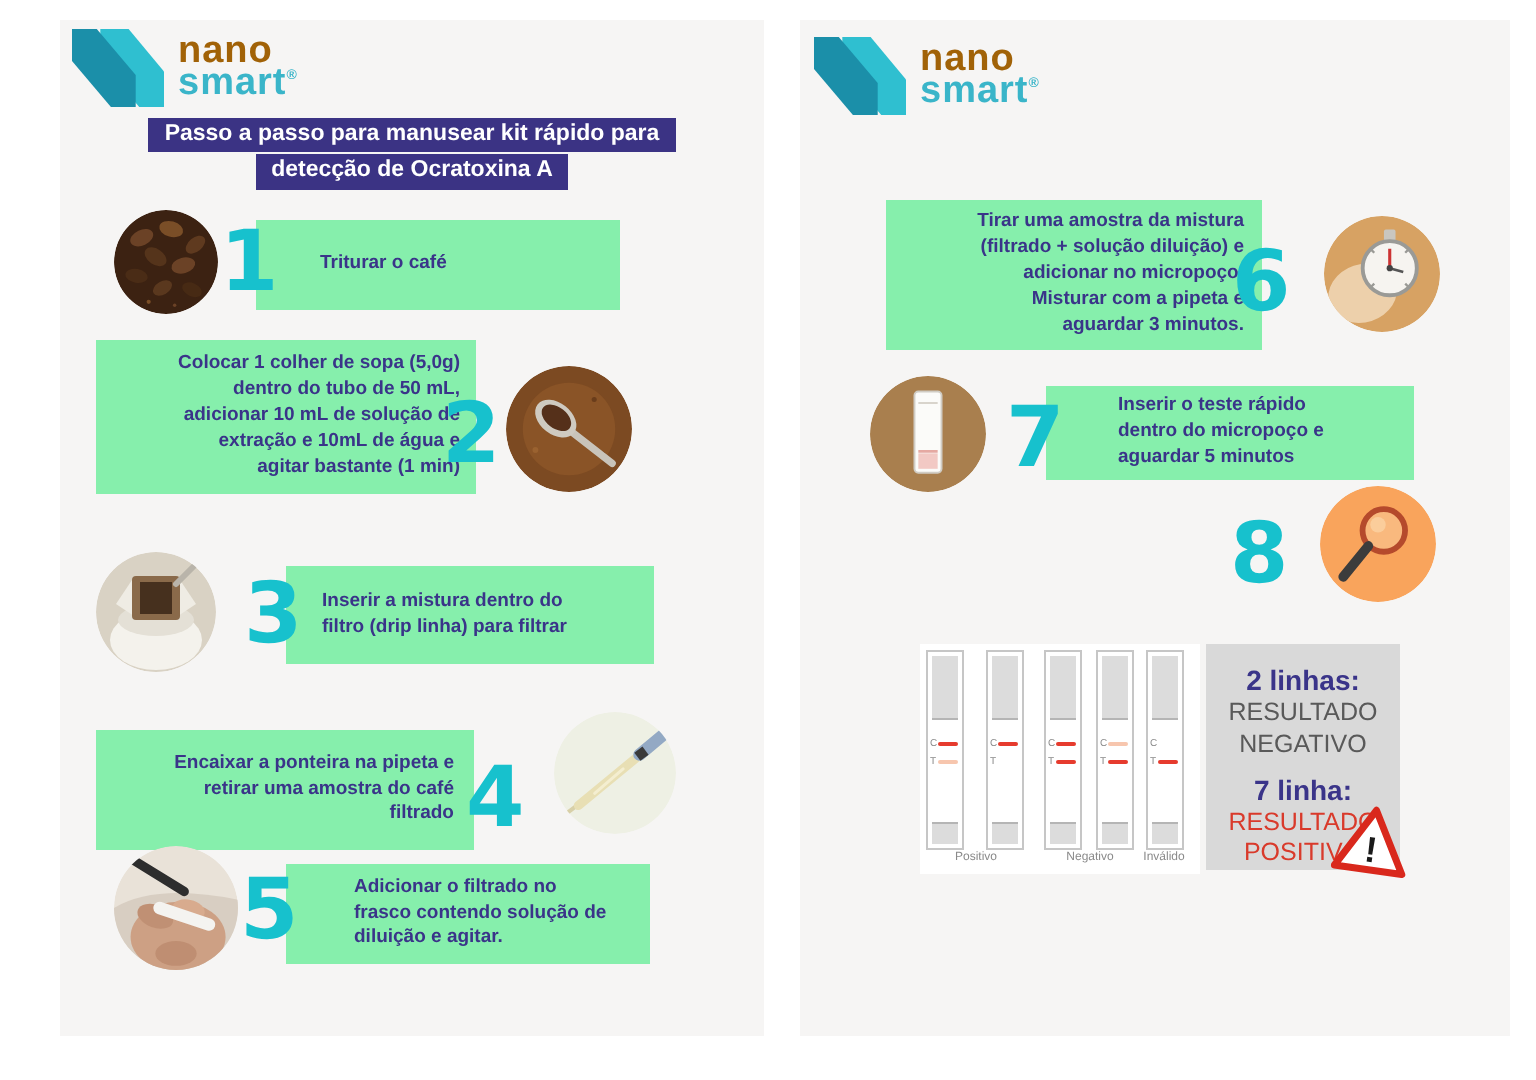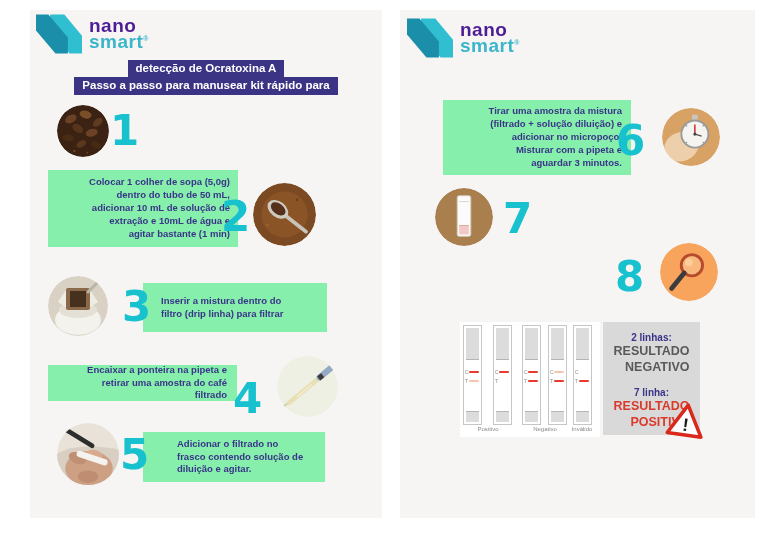--- a/index.html
+++ b/index.html
@@ -6,21 +6,21 @@
   html,body { width:768px; height:540px; background:#ffffff; font-family:"Liberation Sans",sans-serif; }
   .page { position:relative; width:768px; height:540px; background:#ffffff; overflow:hidden; }
   .panel { position:absolute; top:10px; height:508px; background:#f6f5f4; }
   #panel-left  { left:30px;  width:352px; }
   #panel-right { left:400px; width:355px; }
 
   
   .logo { position:absolute; display:flex; gap:7px; align-items:flex-start; z-index:2; }
   .logo svg { display:block; }
   .logo-text { line-height:1; padding-top:2px; }
-  .logo-nano  { font-size:19px; font-weight:bold; color:#4c1d95; letter-spacing:.5px; }
+  .logo-nano  { font-size:19px; font-weight:bold; color:#a16207; letter-spacing:.5px; }
   .logo-smart { font-size:19px; font-weight:bold; color:#3ab5c9; letter-spacing:.5px; margin-top:-3px; }
   .reg { font-size:7px; vertical-align:super; }
 
   
   .banner { position:absolute; top:49px; left:0; width:100%; text-align:center; z-index:2; }
   .banner > div { line-height:0; }
   .banner-line { display:inline-block; background:#3b3384; color:#ffffff; font-weight:bold;
                  font-size:11.5px; line-height:1.25; padding:1px 8px 2px; }
 
   
@@ -45,22 +45,22 @@
   .m { width:4px; font-size:5px; line-height:1; color:#8a8a8a; }
   .line { flex:1; height:2.5px; border-radius:1px; }
   .lv-strong { background:#e63b2e; }
   .lv-faint  { background:#f7c6ae; }
   .lv-none   { background:transparent; }
   .strip-label { position:absolute; top:104px; font-size:6px; color:#8a8a8a; transform:translateX(-50%); white-space:nowrap; }
 
   
   .legend-box { position:absolute; left:203px; top:312px; width:97px; height:113px; background:#d9d9d9;
                 display:flex; flex-direction:column; align-items:center; padding-top:9px; z-index:1; }
-  .legend-label { font-size:10px; font-weight:bold; color:#3a3489; line-height:1.3; }
-  .legend-res { font-size:12.5px; font-weight:bold; text-align:right; white-space:pre-line; line-height:1.25; }
+  .legend-label { font-size:14px; font-weight:bold; color:#3a3489; line-height:1.3; }
+  .legend-res { font-size:12.5px; font-weight:normal; text-align:center; white-space:pre-line; line-height:1.25; }
   .legend-neg { color:#595959; }
   .legend-pos { color:#d93a2b; }
   .gap { height:11px; }
   .warning { position:absolute; left:266px; top:392px; width:40px; height:38px; transform:rotate(8deg); z-index:3; }
 </style>
 </head>
 <body>
 
 <div class="page">
 
@@ -71,40 +71,43 @@
         <polygon points="16,0 32,0 52,24 52,44 38,44 16,18" fill="#2fbfd0"></polygon>
         <polygon points="0,0 14,0 36,26 36,44 22,44 0,18" fill="#1b8fa9"></polygon>
       </svg>
       <div class="logo-text">
         <div class="logo-nano">nano</div>
         <div class="logo-smart"><span>smart</span><span class="reg">®</span></div>
       </div>
     </div>
 
     <div class="banner">
+      <div><span class="banner-line">Passo a passo para manusear  kit rápido para</span></div>
       <div style="margin-top:1px;"><span class="banner-line">detecção de Ocratoxina A</span></div>
-      <div><span class="banner-line">Passo a passo para manusear  kit rápido para</span></div>
     </div>
 
     <div class="photo" style="left:27px; top:95px; width:52px; height:52px;">
       <svg viewBox="0 0 60 60">
         <circle cx="30" cy="30" r="30" fill="#3c2212"></circle>
         <ellipse cx="16" cy="16" rx="7" ry="4.5" fill="#6b4226" transform="rotate(-25 16 16)"></ellipse>
         <ellipse cx="33" cy="11" rx="7" ry="4.5" fill="#7a4e27" transform="rotate(15 33 11)"></ellipse>
         <ellipse cx="47" cy="20" rx="6.5" ry="4" fill="#5f3a1f" transform="rotate(-40 47 20)"></ellipse>
         <ellipse cx="24" cy="27" rx="7" ry="4.5" fill="#55341b" transform="rotate(35 24 27)"></ellipse>
         <ellipse cx="40" cy="32" rx="7" ry="4.5" fill="#6b4226" transform="rotate(-15 40 32)"></ellipse>
         <ellipse cx="13" cy="38" rx="6.5" ry="4" fill="#4a2c16" transform="rotate(10 13 38)"></ellipse>
         <ellipse cx="28" cy="45" rx="6" ry="3.8" fill="#5a381e" transform="rotate(-30 28 45)"></ellipse>
         <ellipse cx="45" cy="46" rx="6" ry="3.8" fill="#472a14" transform="rotate(25 45 46)"></ellipse>
         <circle cx="20" cy="53" r="1.2" fill="#7a4e27"></circle>
           <circle cx="35" cy="55" r="1" fill="#6b4226"></circle>
       </svg>
     </div>
     <div class="num" style="left:80px; top:100px;">1</div>
+    <div class="box box-l" style="left:98px; top:100px; width:182px; height:45px; padding:4px 8px 4px 32px;">
+      <span class="step-text">Triturar o café</span>
+    </div>
 
     <div class="box box-r" style="left:18px; top:160px; width:190px; height:77px; padding:15px 8px;">
       <span class="step-text">Colocar 1 colher de sopa (5,0g)
 dentro do tubo de 50 mL,
 adicionar 10 mL de solução de
 extração e 10mL de água e
 agitar bastante (1 min)</span>
     </div>
     <div class="num" style="left:191px; top:186px;">2</div>
     <div class="photo" style="left:223px; top:173px; width:63px; height:63px;">
@@ -134,21 +137,21 @@
         <rect x="22" y="15" width="16" height="16" fill="#46301e"></rect>
         <path d="M52 4 L40 16" stroke="#b9b4aa" stroke-width="3" stroke-linecap="round"></path>
       </svg>
     </div>
     <div class="num" style="left:92px; top:276px;">3</div>
     <div class="box box-l" style="left:113px; top:273px; width:184px; height:49px; padding:4px 6px 4px 18px;">
       <span class="step-text">Inserir a mistura dentro do
 filtro (drip linha) para filtrar</span>
     </div>
 
-    <div class="box box-r" style="left:18px; top:355px; width:189px; height:36px; padding:4px 10px 4px 6px;">
+    <div class="box box-r" style="left:18px; top:355px; width:189px; height:60px; padding:4px 10px 4px 6px;">
       <span class="step-text">Encaixar a ponteira na pipeta e
 retirar uma amostra do café
 filtrado</span>
     </div>
     <div class="num" style="left:203px; top:368px;">4</div>
     <div class="photo" style="left:247px; top:346px; width:61px; height:61px;">
       <svg viewBox="0 0 60 60">
         <circle cx="30" cy="30" r="30" fill="#eef0e4"></circle>
         <path d="M6 50 L14 44" stroke="#d8d0a8" stroke-width="2" stroke-linecap="round"></path>
         <path d="M12 46 L46 18" stroke="#e8dfb4" stroke-width="4.5" stroke-linecap="round"></path>
@@ -216,20 +219,25 @@
     <div class="photo" style="left:35px; top:178px; width:58px; height:58px;">
       <svg viewBox="0 0 60 60">
         <circle cx="30" cy="30" r="30" fill="#a97f4e"></circle>
         <rect x="23" y="8" width="14" height="42" rx="2" fill="#fbfbf9" stroke="#d0ccc4" stroke-width="1"></rect>
         <rect x="25" y="40" width="10" height="8" fill="#f2c9c4"></rect>
         <path d="M25 39 L35 39" stroke="#e5a9a2" stroke-width="1.4"></path>
         <path d="M25 14 L35 14" stroke="#d8d4cc" stroke-width="1"></path>
       </svg>
     </div>
     <div class="num" style="left:103px; top:188px;">7</div>
+    <div class="box box-l" style="left:123px; top:183px; width:184px; height:47px; padding:4px 6px 4px 36px;">
+      <span class="step-text">Inserir o teste rápido
+dentro do micropoço e
+aguardar 5 minutos</span>
+    </div>
 
     <div class="num" style="left:215px; top:246px;">8</div>
     <div class="photo" style="left:260px; top:233px; width:58px; height:58px;">
       <svg viewBox="0 0 60 60">
         <circle cx="30" cy="30" r="30" fill="#f9a45c"></circle>
         <circle cx="33" cy="23" r="11" fill="#f9b97e" stroke="#b54a2c" stroke-width="3"></circle>
         <circle cx="30" cy="20" r="4" fill="#fbcd9b"></circle>
         <path d="M25 31 L12 47" stroke="#3c3c3c" stroke-width="5" stroke-linecap="round"></path>
       </svg>
     </div>

